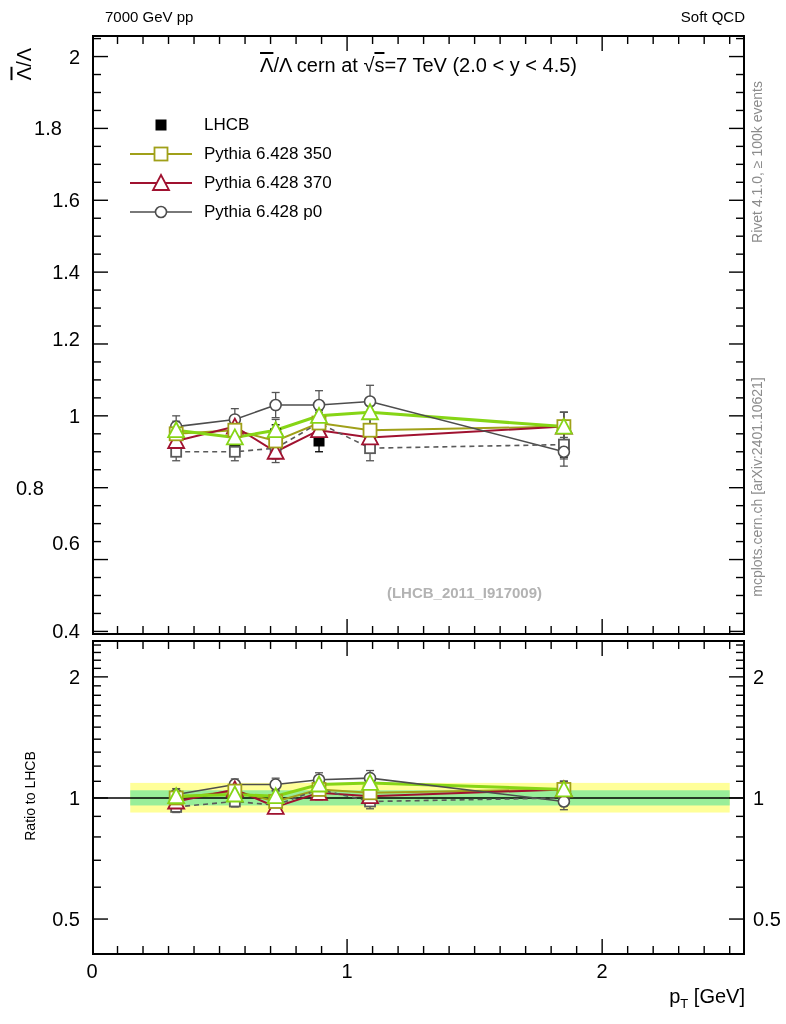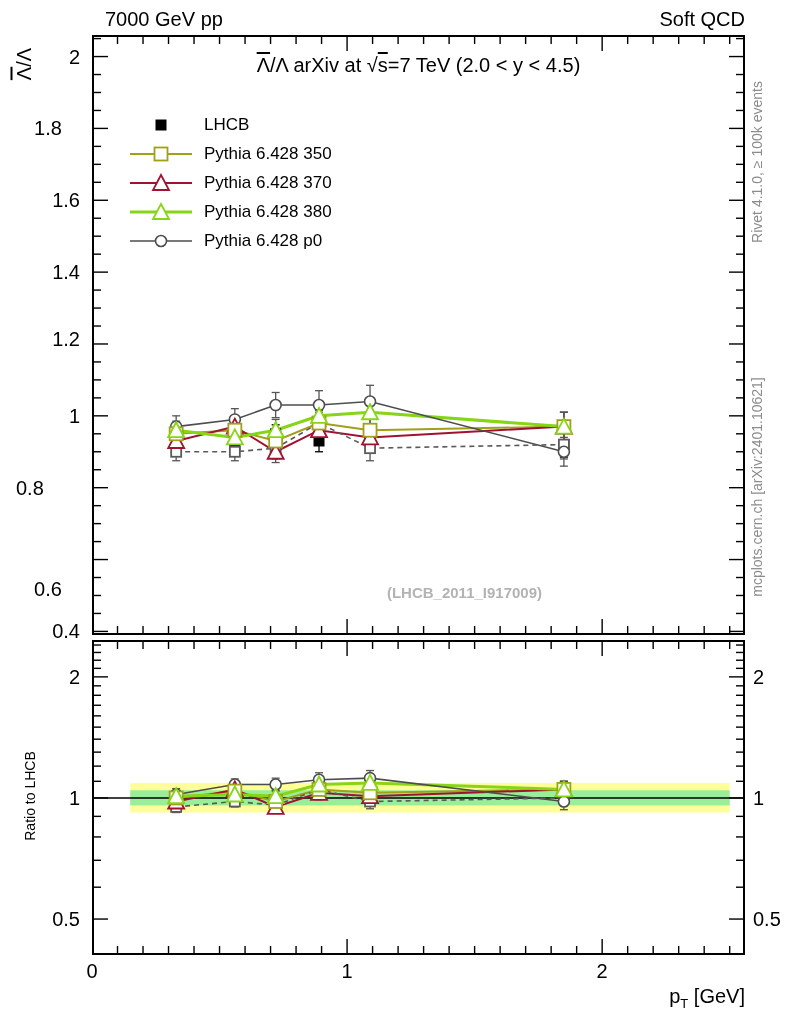--- a/index.html
+++ b/index.html
@@ -1,19 +1,19 @@
 <!DOCTYPE html>
 <html><head>
 <meta charset="utf-8">
 <style>
   html,body{margin:0;padding:0;background:#ffffff;}
   .fig{position:relative;width:786px;height:1024px;background:#fff;
        font-family:"Liberation Sans","DejaVu Sans",sans-serif;color:#000;overflow:hidden;}
   .abs{position:absolute;}
-  .hdr{font-size:20px;white-space:nowrap;}
+  .hdr{font-size:15px;white-space:nowrap;}
   .title{font-size:20px;text-align:center;white-space:nowrap;}
   .ov{text-decoration:overline;}
   .vtext{position:absolute;white-space:nowrap;transform:translate(-50%,-50%) rotate(-90deg);}
   .ylab-main{font-size:20px;}
   .ylab-ratio{font-size:14px;}
   .side{font-size:14px;color:#8c8c8c;}
   .wm{font-size:15px;color:#b3b3b3;white-space:nowrap;}
   .ticklab{position:absolute;font-size:20px;line-height:22px;}
   .xlab{font-size:20px;white-space:nowrap;}
   .xlab .sub{font-size:13px;vertical-align:-5px;}
@@ -518,21 +518,21 @@
       <polygon points="84.17578125,148.22258983477533 76.17578125,163.22258983477533 92.17578125,163.22258983477533" fill="#fff" stroke="#86d516" stroke-width="1.8"></polygon>
       <polygon points="142.84375000000003,146.50145973024544 134.84375000000003,161.50145973024544 150.84375000000003,161.50145973024544" fill="#fff" stroke="#86d516" stroke-width="1.8"></polygon>
       <polygon points="183.65625,148.22258983477533 175.65625,163.22258983477533 191.65625,163.22258983477533" fill="#fff" stroke="#86d516" stroke-width="1.8"></polygon>
       <polygon points="227.01953125,136.51626822122492 219.01953125,151.51626822122492 235.01953125,151.51626822122492" fill="#fff" stroke="#86d516" stroke-width="1.8"></polygon>
       <polygon points="278.03515625,134.9061803949085 270.03515625,149.9061803949085 286.03515625,149.9061803949085" fill="#fff" stroke="#86d516" stroke-width="1.8"></polygon>
       <polygon points="471.89453125,141.4375314717618 463.89453125,156.4375314717618 479.89453125,156.4375314717618" fill="#fff" stroke="#86d516" stroke-width="1.8"></polygon>
       <rect x="1" y="1" width="651" height="313" fill="none" stroke="#000" stroke-width="2"></rect>
     </svg>
 
   <div class="abs title" style="left:92px;top:54px;width:653px;">
-    <span class="ov">Λ</span><span>/Λ arXiv at √</span><span class="ov">s</span><span>=7 TeV (2.0 &lt; y &lt; 4.5)</span>
+    <span class="ov">Λ</span><span>/Λ cern at √</span><span class="ov">s</span><span>=7 TeV (2.0 &lt; y &lt; 4.5)</span>
   </div>
 
   <div class="vtext ylab-main" style="left:24px;top:64px;">
     <span class="ov">Λ</span><span>/Λ</span>
   </div>
 
   <div class="vtext ylab-ratio" style="left:30px;top:796px;">Ratio to LHCB</div>
 
   <div class="vtext side" style="left:757px;top:162px;">Rivet 4.1.0, ≥ 100k events</div>
   <div class="vtext side" style="left:757px;top:487px;">mcplots.cern.ch [arXiv:2401.10621]</div>
@@ -555,40 +555,33 @@
       </div>
       <div class="lrow">
         <svg width="62" height="22">
           <line x1="0" y1="11" x2="62" y2="11" stroke="#a01230" stroke-width="2"></line>
           <polygon points="31,3 23,18 39,18" fill="#fff" stroke="#a01230" stroke-width="1.8"></polygon>
         </svg>
         <span class="ltxt">Pythia 6.428 370</span>
       </div>
       <div class="lrow">
         <svg width="62" height="22">
-          <line x1="0" y1="11" x2="62" y2="11" stroke="#86d516" stroke-width="3"></line>
-          <polygon points="31,3 23,18 39,18" fill="#fff" stroke="#86d516" stroke-width="1.8"></polygon>
-        </svg>
-        <span class="ltxt">Pythia 6.428 380</span>
-      </div>
-      <div class="lrow">
-        <svg width="62" height="22">
           <line x1="0" y1="11" x2="62" y2="11" stroke="#4d4d4d" stroke-width="1.6"></line>
           <circle cx="31" cy="11" r="5.5" fill="#fff" stroke="#4d4d4d" stroke-width="1.6"></circle>
         </svg>
         <span class="ltxt">Pythia 6.428 p0</span>
       </div>
     </div>
 
   <div class="abs xlab" style="right:41px;top:985px;">
     <span>p</span><span class="sub">T</span><span> [GeV]</span>
   </div>
 
 <div class="ticklab" style="left: 16px; top: 620.407px; width: 64px; text-align: right;">0.4</div>
-    <div class="ticklab" style="left: 16px; top: 578px; width: 64px; text-align: center;">0.6</div>
+    <div class="ticklab" style="left: 16px; top: 532px; width: 64px; text-align: right;">0.6</div>
     <div class="ticklab" style="left: 16px; top: 476.695px; width: 64px; text-align: left;">0.8</div>
     <div class="ticklab" style="left: 16px; top: 404.838px; width: 64px; text-align: right;">1</div>
     <div class="ticklab" style="left: 16px; top: 328px; width: 64px; text-align: right;">1.2</div>
     <div class="ticklab" style="left: 16px; top: 261.126px; width: 64px; text-align: right;">1.4</div>
     <div class="ticklab" style="left: 16px; top: 189.269px; width: 64px; text-align: right;">1.6</div>
     <div class="ticklab" style="left: 16px; top: 117.413px; width: 64px; text-align: center;">1.8</div>
     <div class="ticklab" style="left: 16px; top: 45.5569px; width: 64px; text-align: right;">2</div>
     <div class="ticklab" style="left: 16px; top: 908.049px; width: 64px; text-align: right;">0.5</div>
     <div class="ticklab" style="left: 753px; top: 908.049px; width: 50px; text-align: left;">0.5</div>
     <div class="ticklab" style="left: 16px; top: 786.961px; width: 64px; text-align: right;">1</div>

